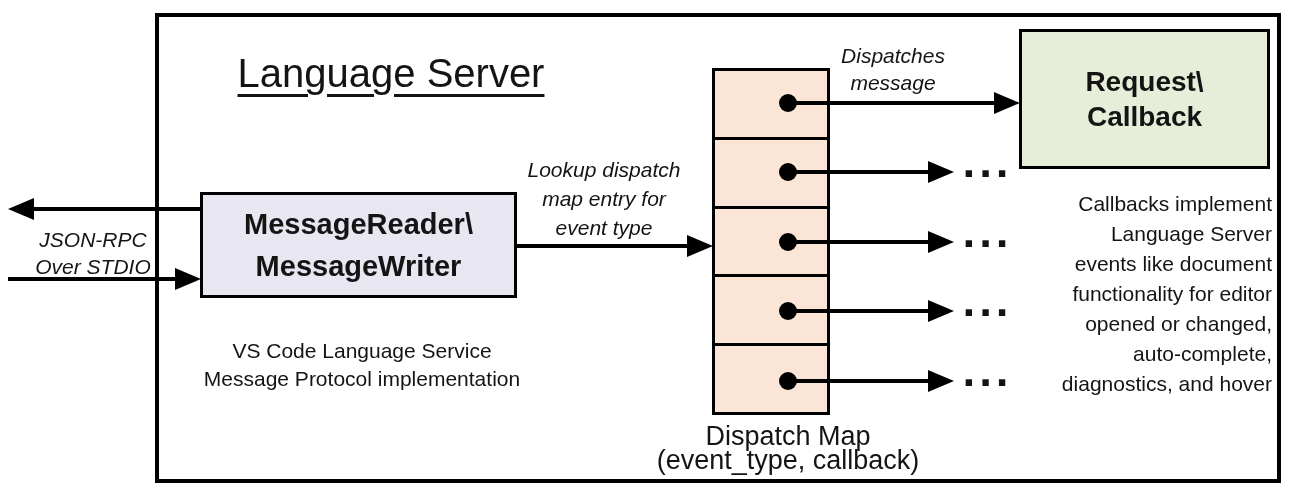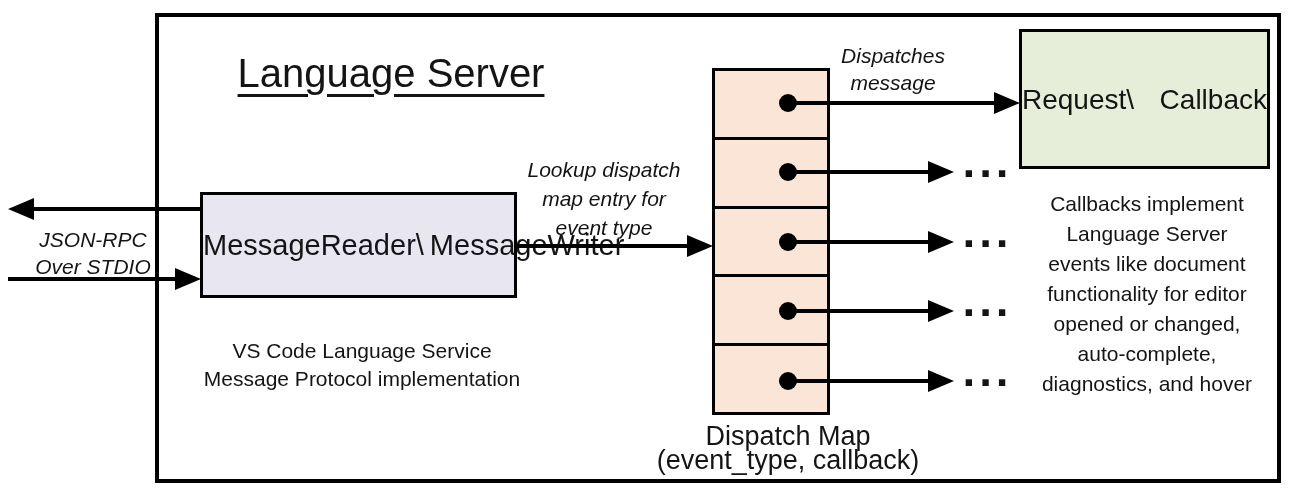--- a/index.html
+++ b/index.html
@@ -21,21 +21,21 @@
   
   #title{
     left:210px;top:50px;width:362px;
     font-size:40px;line-height:46px;text-align:center;
     text-decoration:underline;text-decoration-thickness:3px;text-underline-offset:7px;
   }
 
   
   .node{
     border:3px solid #000;box-sizing:border-box;
-    display:flex;flex-direction:row;align-items:center;justify-content:space-between;
+    display:flex;flex-direction:column;align-items:center;justify-content:center;font-weight:bold;
   }
   #reader-box{left:200px;top:192px;width:317px;height:106px;font-size:29px;line-height:36px;gap:6px;}
   #callback-box{left:1019px;top:29px;width:251px;height:140px;font-size:28px;line-height:35px;}
 
   
   #dispatch-map{
     left:712px;top:68px;width:118px;height:347px;
     border:3px solid #000;box-sizing:border-box;
     display:flex;flex-direction:column;
   }
@@ -43,21 +43,21 @@
   #dispatch-map .cell:last-child{border-bottom:none;}
 
   
   .label{font-size:21px;}
   #io-label{left:13px;top:226px;width:160px;line-height:27px;}
   #lookup-label{left:514px;top:155px;width:180px;line-height:29px;}
   #dispatches-label{left:820px;top:42px;width:146px;line-height:27px;}
   #reader-caption{left:182px;top:308px;width:360px;line-height:28px;font-size:21px;margin-top:29px;}
   #map-caption{left:648px;top:424px;width:280px;line-height:24px;font-size:27px;}
   #callbacks-note{left:1022px;top:189px;width:250px;line-height:30px;font-size:21px;}
-  #callbacks-note .line{display:block;}
+  #callbacks-note .line{display:block;text-align:right;}
   .label .line, .node .line, .center .line{display:block;}
 
   
   .ellipsis{
     width:60px;font-size:36px;font-weight:bold;letter-spacing:3px;
     line-height:36px;font-family:"DejaVu Sans",sans-serif;
   }
 
   
   #arrows{left:0;top:0;width:1291px;height:494px;pointer-events:none;}

